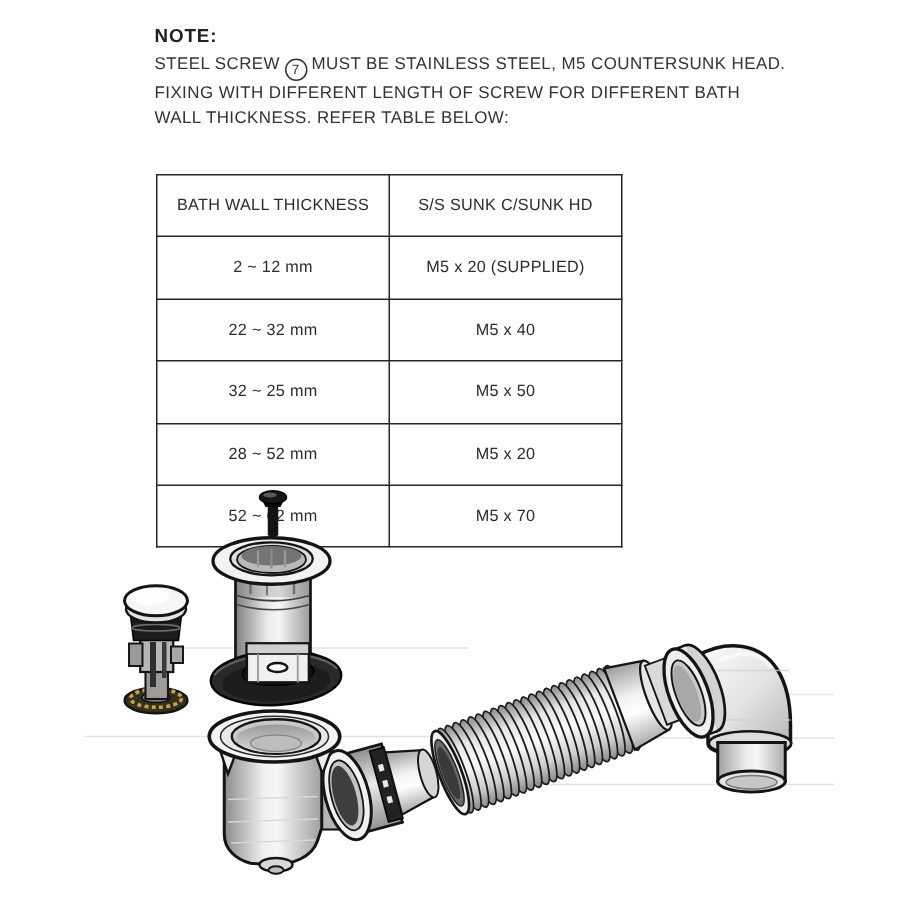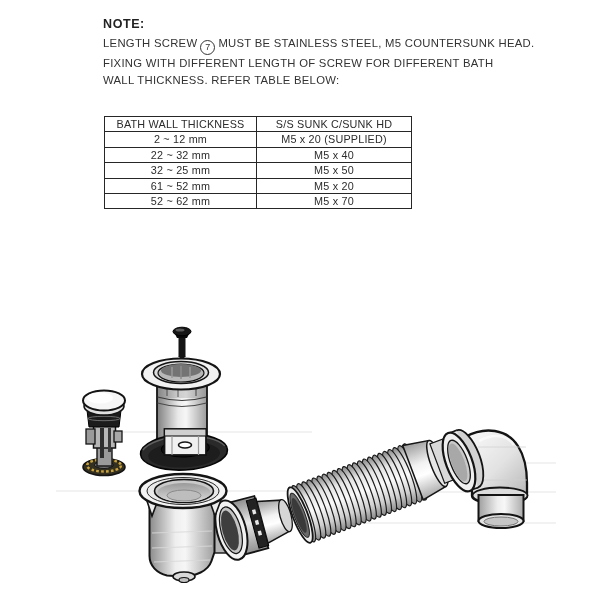--- a/index.html
+++ b/index.html
@@ -6,32 +6,32 @@
   body{width:600px;height:600px;font-family:"Liberation Sans",sans-serif;color:#2e2e2e;}
   .page{position:relative;width:556px;height:600px;overflow:hidden;background:#fff;}
   .note{position:absolute;left:103px;top:17px;}
   .note-heading{font-size:12.5px;font-weight:bold;letter-spacing:.6px;color:#222;margin-bottom:4px;}
   .note-line{font-size:11.3px;letter-spacing:.28px;line-height:17px;white-space:nowrap;color:#333;}
   .circle-num{display:inline-flex;align-items:center;justify-content:center;width:13px;height:13px;
     border:1.3px solid #333;border-radius:50%;font-size:9px;margin:0 3px;vertical-align:-2.5px;line-height:1;color:#333;}
   table.screw{position:absolute;left:104px;top:116px;border-collapse:collapse;table-layout:fixed;
     font-size:10.8px;letter-spacing:.2px;color:#2c2c2c;border:1.8px solid #262626;}
   table.screw th, table.screw td{border:1.2px solid #262626;text-align:center;font-weight:normal;
-    padding:0;height:14.4px;line-height:14.4px;white-space:nowrap;overflow:hidden;}
+    padding:13px;height:14.4px;line-height:14.4px;white-space:nowrap;overflow:hidden;}
   table.screw col.c1{width:152px;} table.screw col.c2{width:155px;}
   .diagram{position:absolute;left:0;top:300px;width:600px;height:300px;}
 </style>
 </head>
 <body>
 
 <div class="page">
 
   <div class="note">
     <div class="note-heading">NOTE:</div>
-    <div class="note-line"><span>LENGTH SCREW</span><span class="circle-num">7</span><span>MUST BE STAINLESS STEEL, M5 COUNTERSUNK HEAD.</span></div>
+    <div class="note-line"><span>STEEL SCREW</span><span class="circle-num">7</span><span>MUST BE STAINLESS STEEL, M5 COUNTERSUNK HEAD.</span></div>
     <div class="note-line">FIXING WITH DIFFERENT LENGTH OF SCREW FOR DIFFERENT BATH</div>
     <div class="note-line">WALL THICKNESS. REFER TABLE BELOW:</div>
   </div>
 
   <table class="screw">
     <colgroup>
         <col class="c1">
         <col class="c2">
       </colgroup>
     <thead>
@@ -47,21 +47,21 @@
         </tr>
       <tr>
           <td>22 ~ 32 mm</td>
           <td>M5 x 40</td>
         </tr>
       <tr>
           <td>32 ~ 25 mm</td>
           <td>M5 x 50</td>
         </tr>
       <tr>
-          <td>61 ~ 52 mm</td>
+          <td>28 ~ 52 mm</td>
           <td>M5 x 20</td>
         </tr>
       <tr>
           <td>52 ~ 62 mm</td>
           <td>M5 x 70</td>
         </tr>
     </tbody>
   </table>
 
   <svg class="diagram" viewBox="0 300 600 300" width="600" height="300" xmlns="http://www.w3.org/2000/svg">

